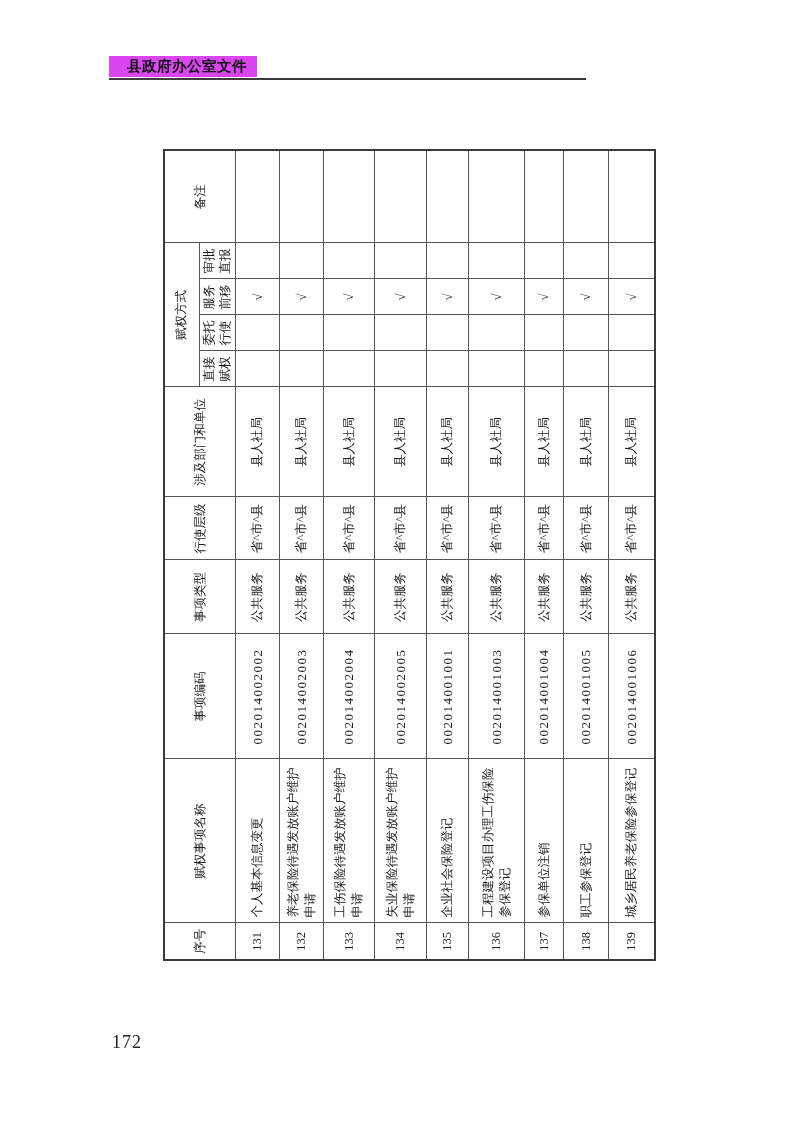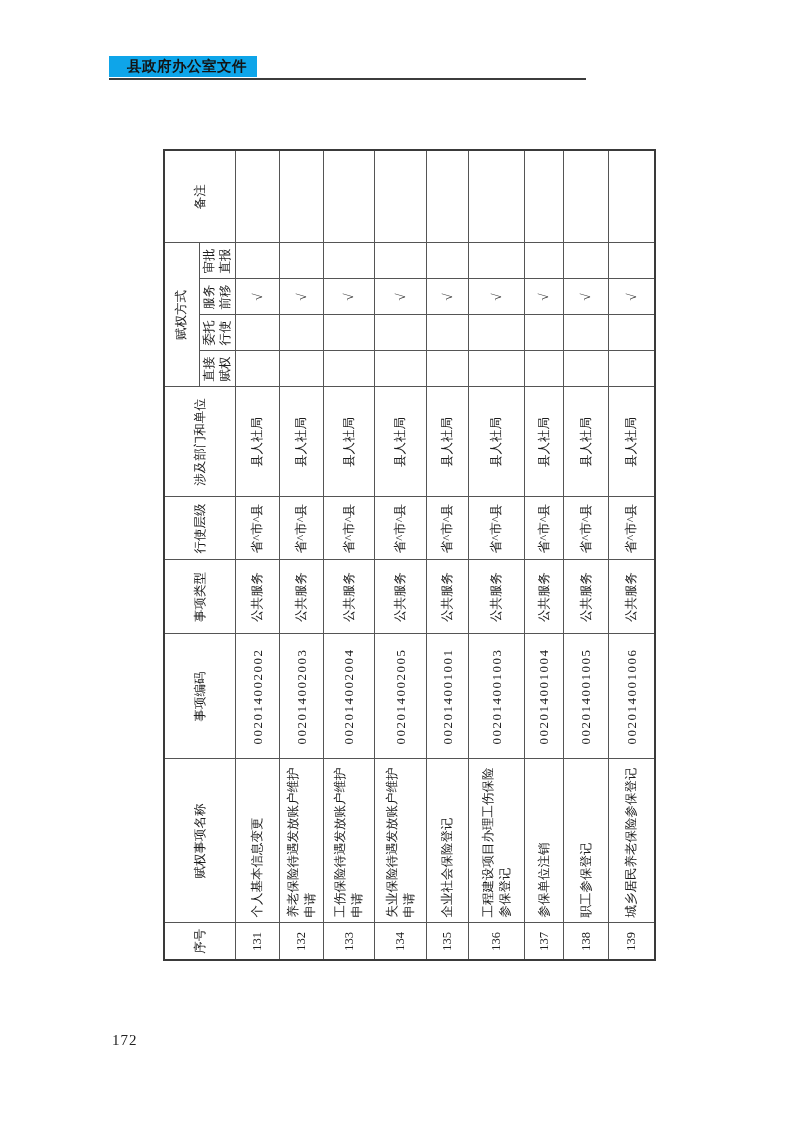--- a/index.html
+++ b/index.html
@@ -3,21 +3,21 @@
 <meta charset="utf-8">
 <style>
   html,body{margin:0;padding:0;}
   body{
     width:793px;height:1122px;position:relative;background:#ffffff;
     font-family:"Liberation Serif","DejaVu Serif",serif;color:#1c1c1c;
     overflow:hidden;
   }
   .doc-header-bar{
     position:absolute;left:109px;top:56px;height:21px;min-width:102px;
-    background:#0ea5e9;display:flex;align-items:center;
+    background:#d946ef;display:flex;align-items:center;
     padding:0 10px 0 18px;
     font-family:"Liberation Sans","DejaVu Sans",sans-serif;
     font-weight:bold;font-size:14.5px;color:#141414;letter-spacing:0.5px;
   }
   .doc-rule{
     position:absolute;left:109px;top:78px;width:477px;height:2px;background:#3c3c3c;
   }
   .table-wrap{
     position:absolute;left:163px;top:151px;width:488px;height:810px;
   }
@@ -36,21 +36,21 @@
     font-weight:normal;font-size:12.5px;line-height:1.35;
     text-align:center;vertical-align:middle;
     padding:1px 3px;overflow:hidden;
   }
   .grid th{white-space:pre-line;}
   .grid td.name{text-align:left;padding:2px 5px;}
   .grid td.code{letter-spacing:1.5px;font-size:13px;}
   .grid td.check{font-size:13px;color:#333;}
   .page-number{
     position:absolute;left:112px;top:1032px;
-    font-size:15px;letter-spacing:1px;color:#222;
+    font-size:18px;letter-spacing:1px;color:#222;
   }
 </style>
 </head>
 <body>
 
 <div class="doc-header-bar">
   <span>县政府办公室文件</span>
 </div>
 <div class="doc-rule"></div>
 

